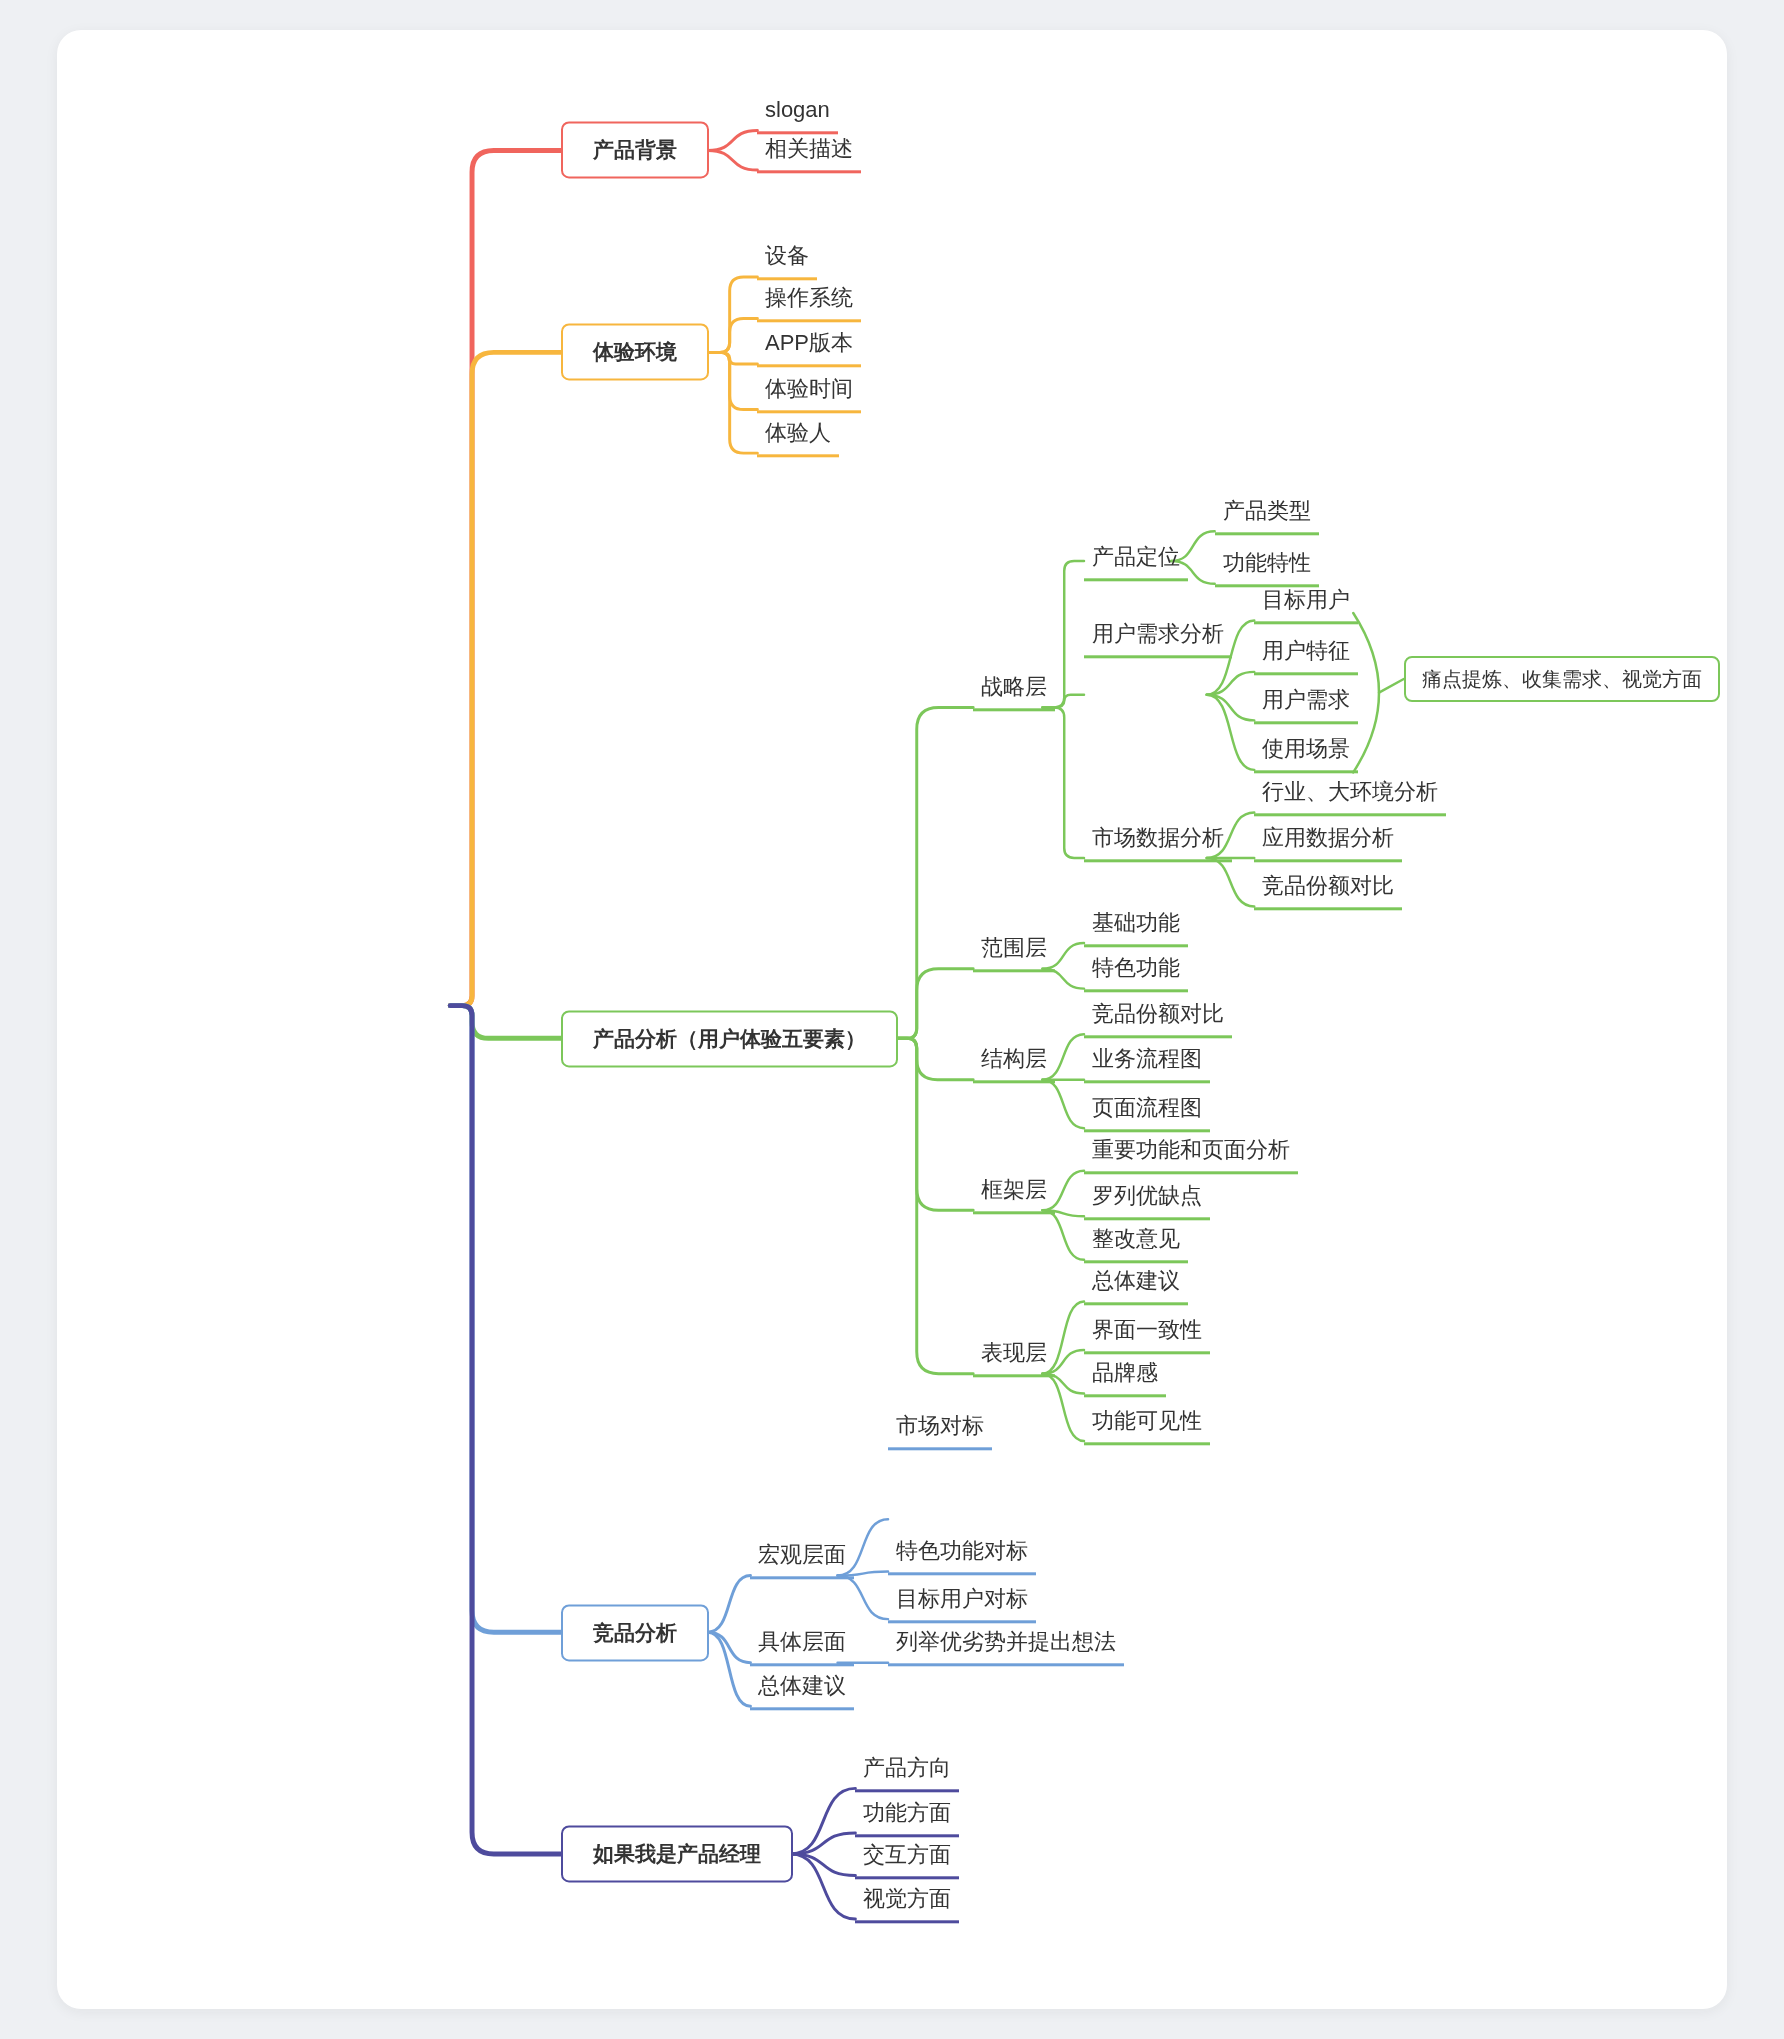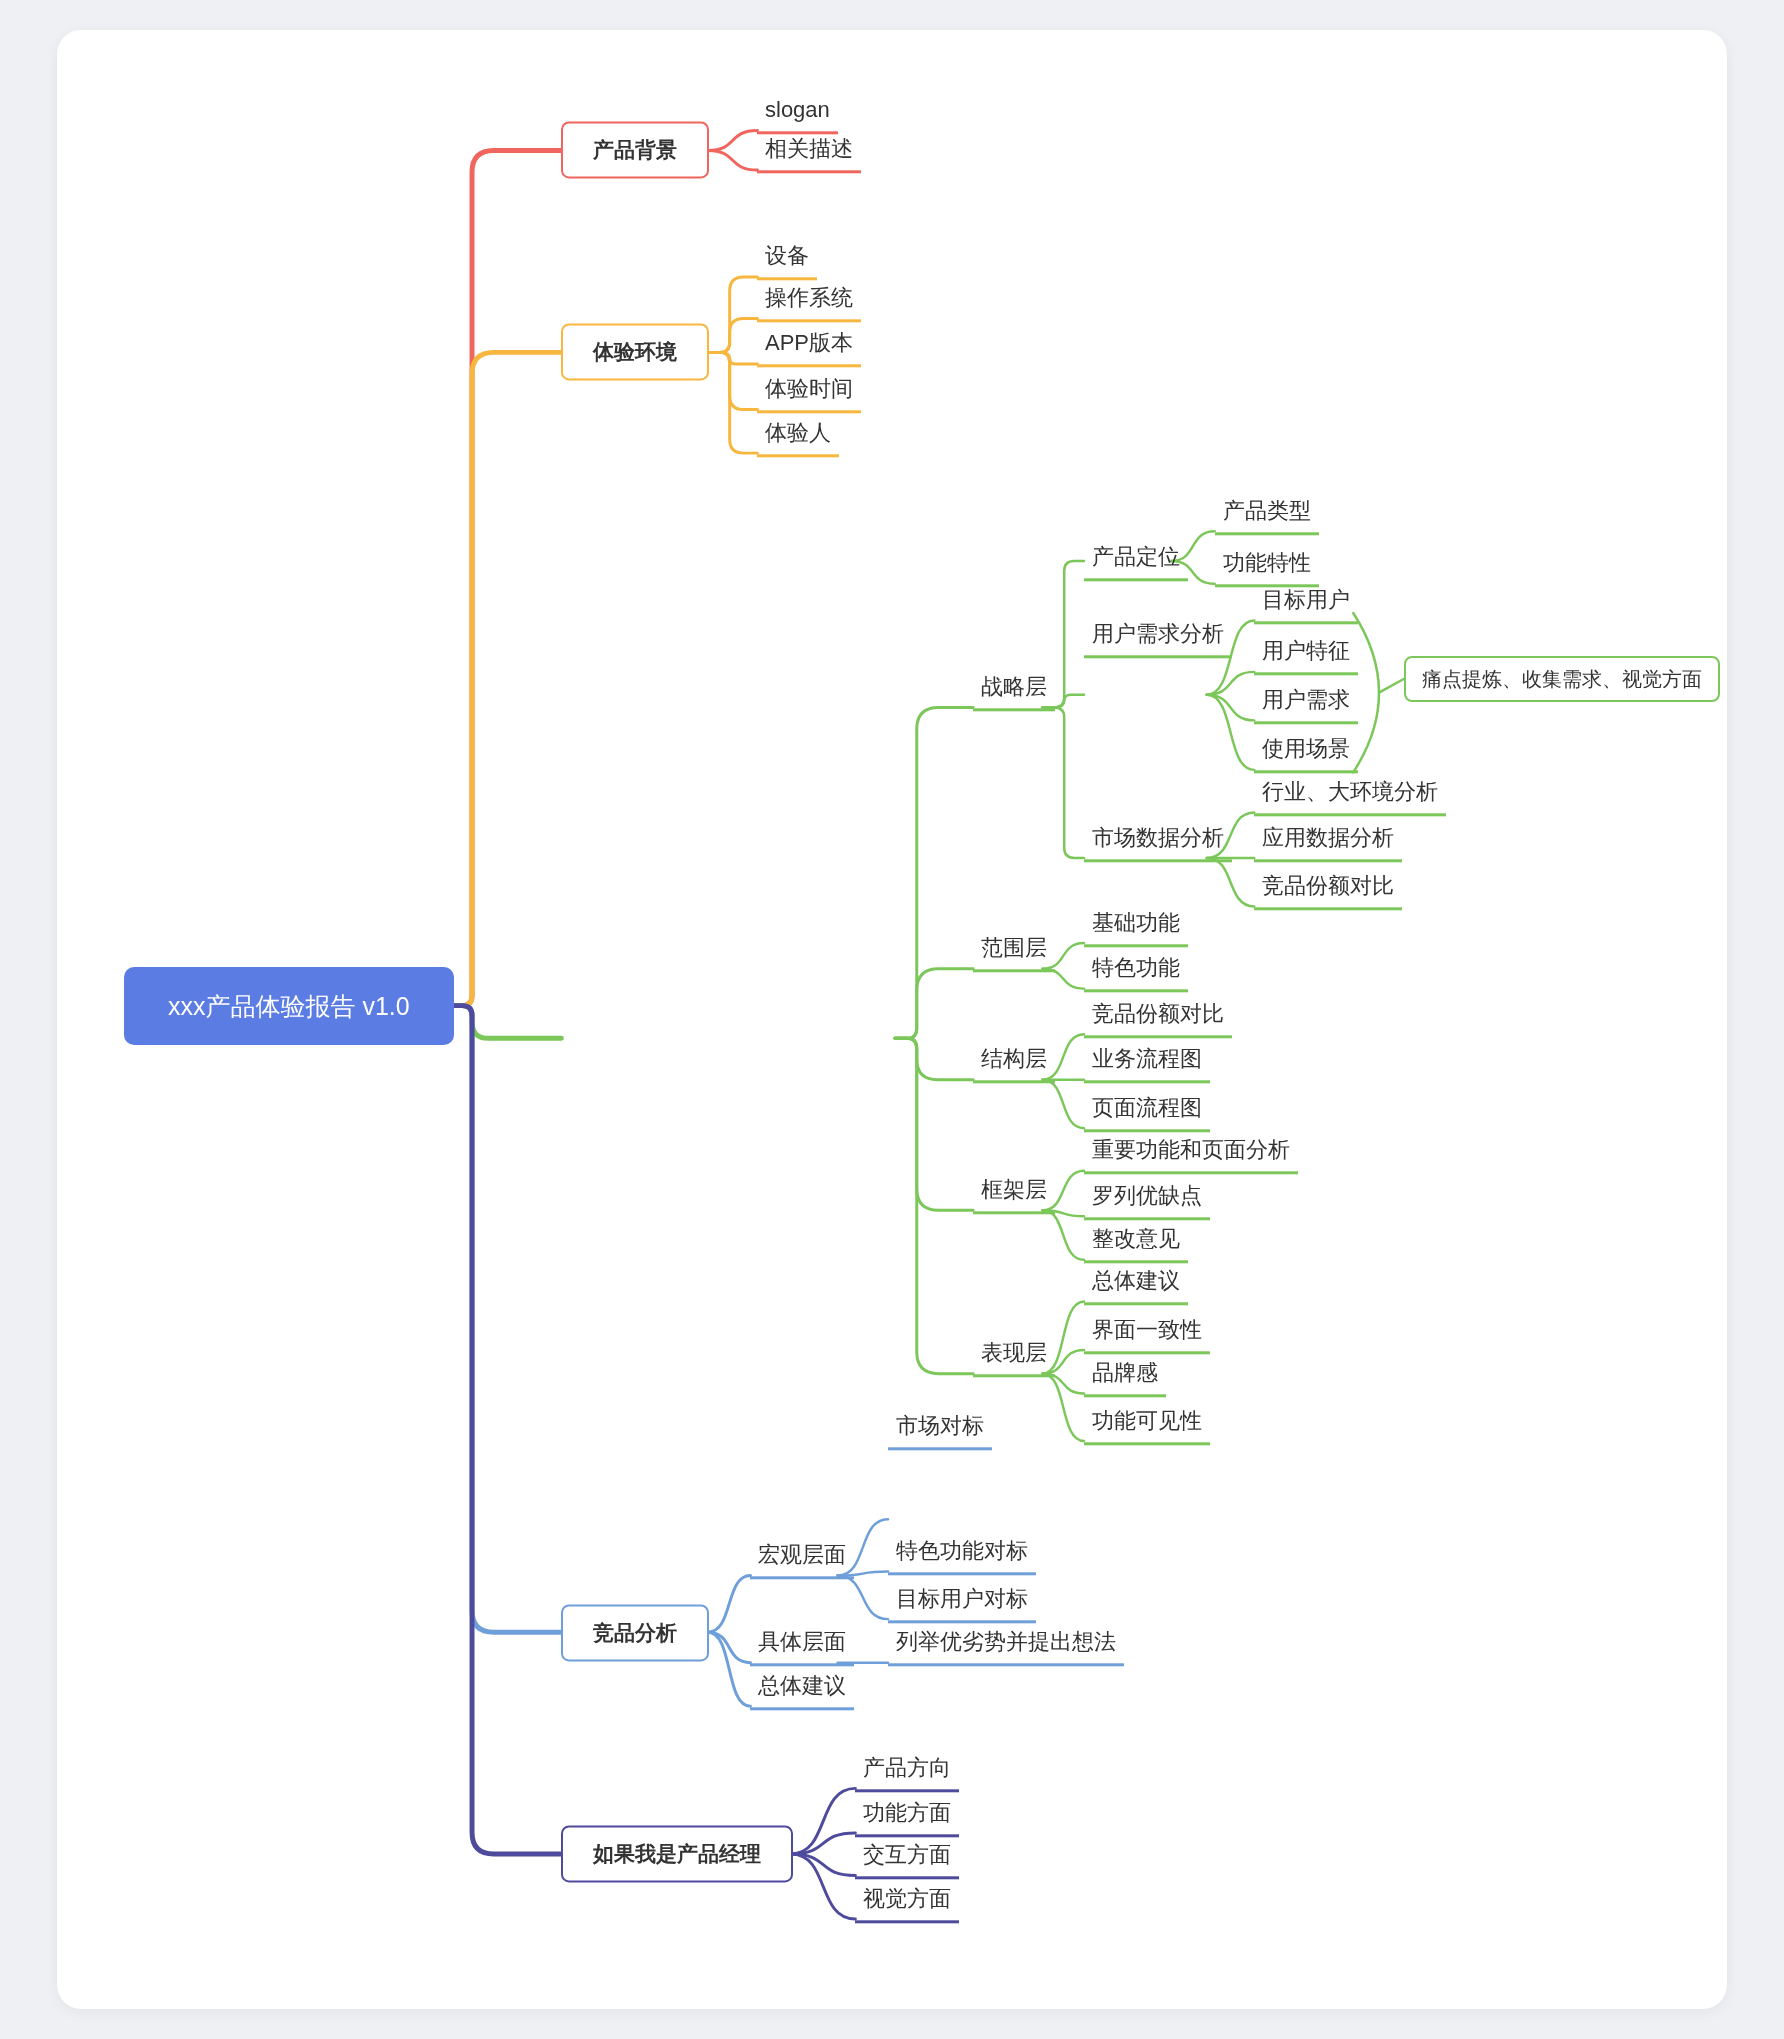--- a/index.html
+++ b/index.html
@@ -96,30 +96,30 @@
         <path d="M 846 1591.796875 C 876.6 1591.796875, 866.4 1635.796875, 897 1635.796875" stroke="#6f9fd8" stroke-width="2.5" fill="none" stroke-linecap="round"></path>
         <path d="M 715 1649 C 740.8 1649, 732.2 1679.796875, 758 1679.796875" stroke="#6f9fd8" stroke-width="3" fill="none" stroke-linecap="round"></path>
         <path d="M 846 1679.796875 C 876.6 1679.796875, 866.4 1679.796875, 897 1679.796875" stroke="#6f9fd8" stroke-width="2.5" fill="none" stroke-linecap="round"></path>
         <path d="M 715 1649 C 740.8 1649, 732.2 1723.796875, 758 1723.796875" stroke="#6f9fd8" stroke-width="3" fill="none" stroke-linecap="round"></path>
         <path d="M 454.703125 1016 L 466.703125 1016 Q 476.703125 1016 476.703125 1026 L 476.703125 1851 Q 476.703125 1873 498.703125 1873 L 567 1873" stroke="#4e4b9d" stroke-width="5" fill="none" stroke-linecap="round"></path>
         <path d="M 799 1873 C 838 1873, 825 1806.796875, 864 1806.796875" stroke="#4e4b9d" stroke-width="3" fill="none" stroke-linecap="round"></path>
         <path d="M 799 1873 C 838 1873, 825 1851.796875, 864 1851.796875" stroke="#4e4b9d" stroke-width="3" fill="none" stroke-linecap="round"></path>
         <path d="M 799 1873 C 838 1873, 825 1894.796875, 864 1894.796875" stroke="#4e4b9d" stroke-width="3" fill="none" stroke-linecap="round"></path>
         <path d="M 799 1873 C 838 1873, 825 1938.796875, 864 1938.796875" stroke="#4e4b9d" stroke-width="3" fill="none" stroke-linecap="round"></path>
       </svg>
-  <div class="node root" style="left: 124px; top: 1006px; --c: #5b7ce2;">xxx产品体验报告 v1.0</div>
       <div class="node box" style="left: 561px; top: 150px; --c: #f0655d;">产品背景</div>
       <div class="node text" style="left: 757px; top: 115px; --c: #f0655d;">slogan</div>
       <div class="node text" style="left: 757px; top: 154px; --c: #f0655d;">相关描述</div>
       <div class="node box" style="left: 561px; top: 352px; --c: #f7b63e;">体验环境</div>
       <div class="node text" style="left: 757px; top: 261px; --c: #f7b63e;">设备</div>
       <div class="node text" style="left: 757px; top: 303px; --c: #f7b63e;">操作系统</div>
       <div class="node text" style="left: 757px; top: 348px; --c: #f7b63e;">APP版本</div>
       <div class="node text" style="left: 757px; top: 394px; --c: #f7b63e;">体验时间</div>
       <div class="node text" style="left: 757px; top: 438px; --c: #f7b63e;">体验人</div>
+      <div class="node box" style="left: 561px; top: 1039px; --c: #7cc75a;">产品分析（用户体验五要素）</div>
       <div class="node text" style="left: 973px; top: 692px; --c: #7cc75a;">战略层</div>
       <div class="node text" style="left: 1084px; top: 562px; --c: #7cc75a;">产品定位</div>
       <div class="node text" style="left: 1215px; top: 516px; --c: #7cc75a;">产品类型</div>
       <div class="node text" style="left: 1215px; top: 568px; --c: #7cc75a;">功能特性</div>
       <div class="node text" style="left: 1084px; top: 639px; --c: #7cc75a;">用户需求分析</div>
       <div class="node text" style="left: 1254px; top: 605px; --c: #7cc75a;">目标用户</div>
       <div class="node text" style="left: 1254px; top: 656px; --c: #7cc75a;">用户特征</div>
       <div class="node text" style="left: 1254px; top: 705px; --c: #7cc75a;">用户需求</div>
       <div class="node text" style="left: 1254px; top: 754px; --c: #7cc75a;">使用场景</div>
       <div class="node box light" style="left: 1404px; top: 679px; --c: #7cc75a;">痛点提炼、收集需求、视觉方面</div>

